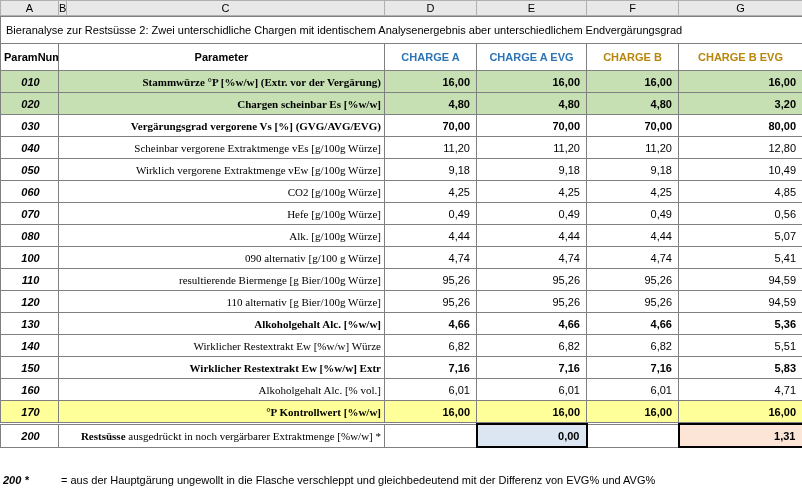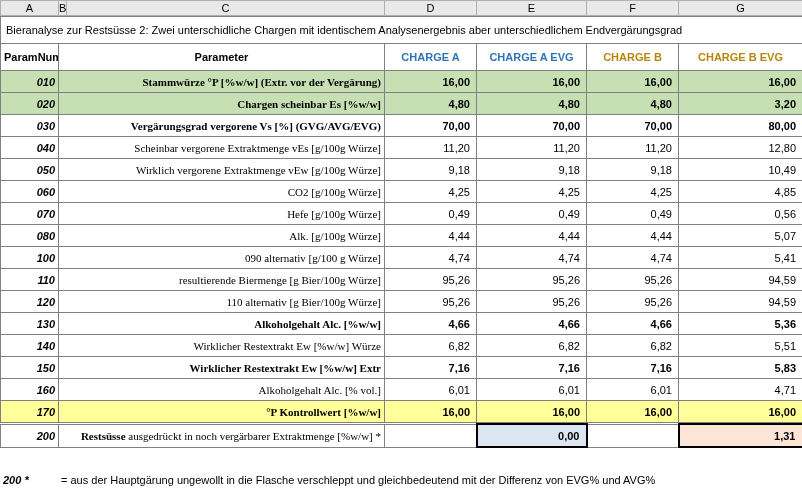--- a/index.html
+++ b/index.html
@@ -74,21 +74,21 @@
   .hdr-param-num { font-size: 12px; }
   .hdr-param { font-size: 12px; margin-top: 26px; }
   .hdr-chgA  { color: #2e74b5; }
   .hdr-chgAE { color: #2e74b5; }
   .hdr-chgB  { color: #b8860b; }
   .hdr-chgBE { color: #b8860b; }
 
   .num-col {
     font-weight: bold;
     font-style: italic;
-    text-align: right;
+    text-align: center;
     padding-left: 5px !important;
   }
   .param-col {
     text-align: right;
     padding-left: 6px !important;
     font-family: Liberation Serif, serif;
   }
   .val {
     text-align: right;
     padding-right: 6px !important;

